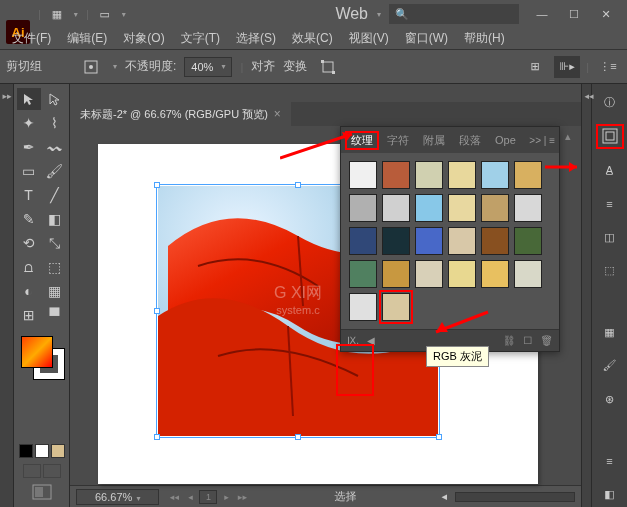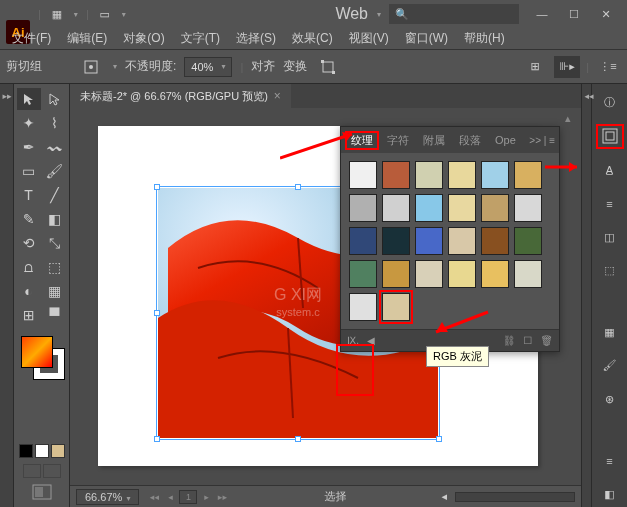--- a/index.html
+++ b/index.html
@@ -32,33 +32,33 @@
 .swatch-area { margin-top:8px; width:46px; height:60px; position:relative; }
 .swatch-fill { position:absolute; width:32px; height:32px; left:2px; top:2px; border:1px solid #000; background:linear-gradient(135deg,#ff4400,#ffaa00,#ff0000); }
 .swatch-stroke { position:absolute; width:32px; height:32px; left:14px; top:14px; border:1px solid #000; background:#fff; }
 .swatch-stroke::after { content:""; position:absolute; inset:6px; background:#535353; }
 .mini-sw { display:flex; gap:2px; margin-top:50px; }
 .mini-sw div { width:14px; height:14px; border:1px solid #333; }
 .mini-layout { display:flex; gap:2px; margin-top:6px; }
 .mini-layout div { width:18px; height:14px; border:1px solid #444; }
 
 .canvas-area { flex:1; display:flex; flex-direction:column; background:#4b4b4b; position:relative; }
-.doc-tab-bar { height:24px; background:#424242; display:flex; align-items:center; }
+.doc-tab-bar { height:24px; background:#424242; display:flex; align-items:center;margin-top:18px; }
 .doc-tab { background:#4b4b4b; height:24px; padding:0 10px; display:flex; align-items:center; gap:6px; font-size:11px; color:#ddd; }
 .doc-tab .close { font-size:12px; color:#999; }
 .canvas { flex:1; background:#4b4b4b; position:relative; }
 .artboard { position:absolute; left:28px; top:18px; width:440px; height:340px; background:#fff; box-shadow:2px 2px 4px rgba(0,0,0,.3); }
-.photo { position:absolute; left:88px; top:80px; width:280px; height:250px; }
+.photo { position:absolute; left:88px; top:60px; width:280px; height:250px; }
 .photo-sel { position:absolute; inset:-2px; border:1px solid #4aa3ff; }
 .handle { position:absolute; width:6px; height:6px; background:#fff; border:1px solid #4aa3ff; }
 .photo svg { width:100%; height:100%; }
 .watermark { position:absolute; left:50%; top:45%; transform:translate(-50%,-50%); color:rgba(255,255,255,.35); font-size:16px; text-align:center; pointer-events:none; }
 
 .status { height:22px; background:#535353; border-top:1px solid #333; display:flex; align-items:center; padding:0 6px; gap:8px; font-size:11px; }
-.status .zoom { background:#4b4b4b; border:1px solid #333; padding:1px 8px; }
+.status .zoom { background:#4b4b4b; border:1px solid #333; padding:1px 18px; }
 .status-nav { display:flex; gap:2px; align-items:center; }
 .status-nav span { width:14px; height:14px; display:flex; align-items:center; justify-content:center; color:#888; font-size:9px; }
 
 .right-rail { width:36px; background:#424242; border-left:1px solid #2a2a2a; display:flex; flex-direction:column; align-items:center; padding-top:6px; gap:8px; }
 .rail-btn { width:28px; height:26px; display:flex; align-items:center; justify-content:center; color:#ccc; border:1px solid transparent; }
 .rail-btn.hl { border:2px solid #ff0000; }
 .rail-expand { width:10px; background:#424242; border-left:1px solid #2a2a2a; }
 
 .panel { position:absolute; left:340px; top:126px; width:220px; background:#535353; border:1px solid #2a2a2a; box-shadow:0 2px 8px rgba(0,0,0,.4); }
 .panel-tabs { height:26px; display:flex; align-items:center; background:#424242; gap:2px; padding:0 4px; }

